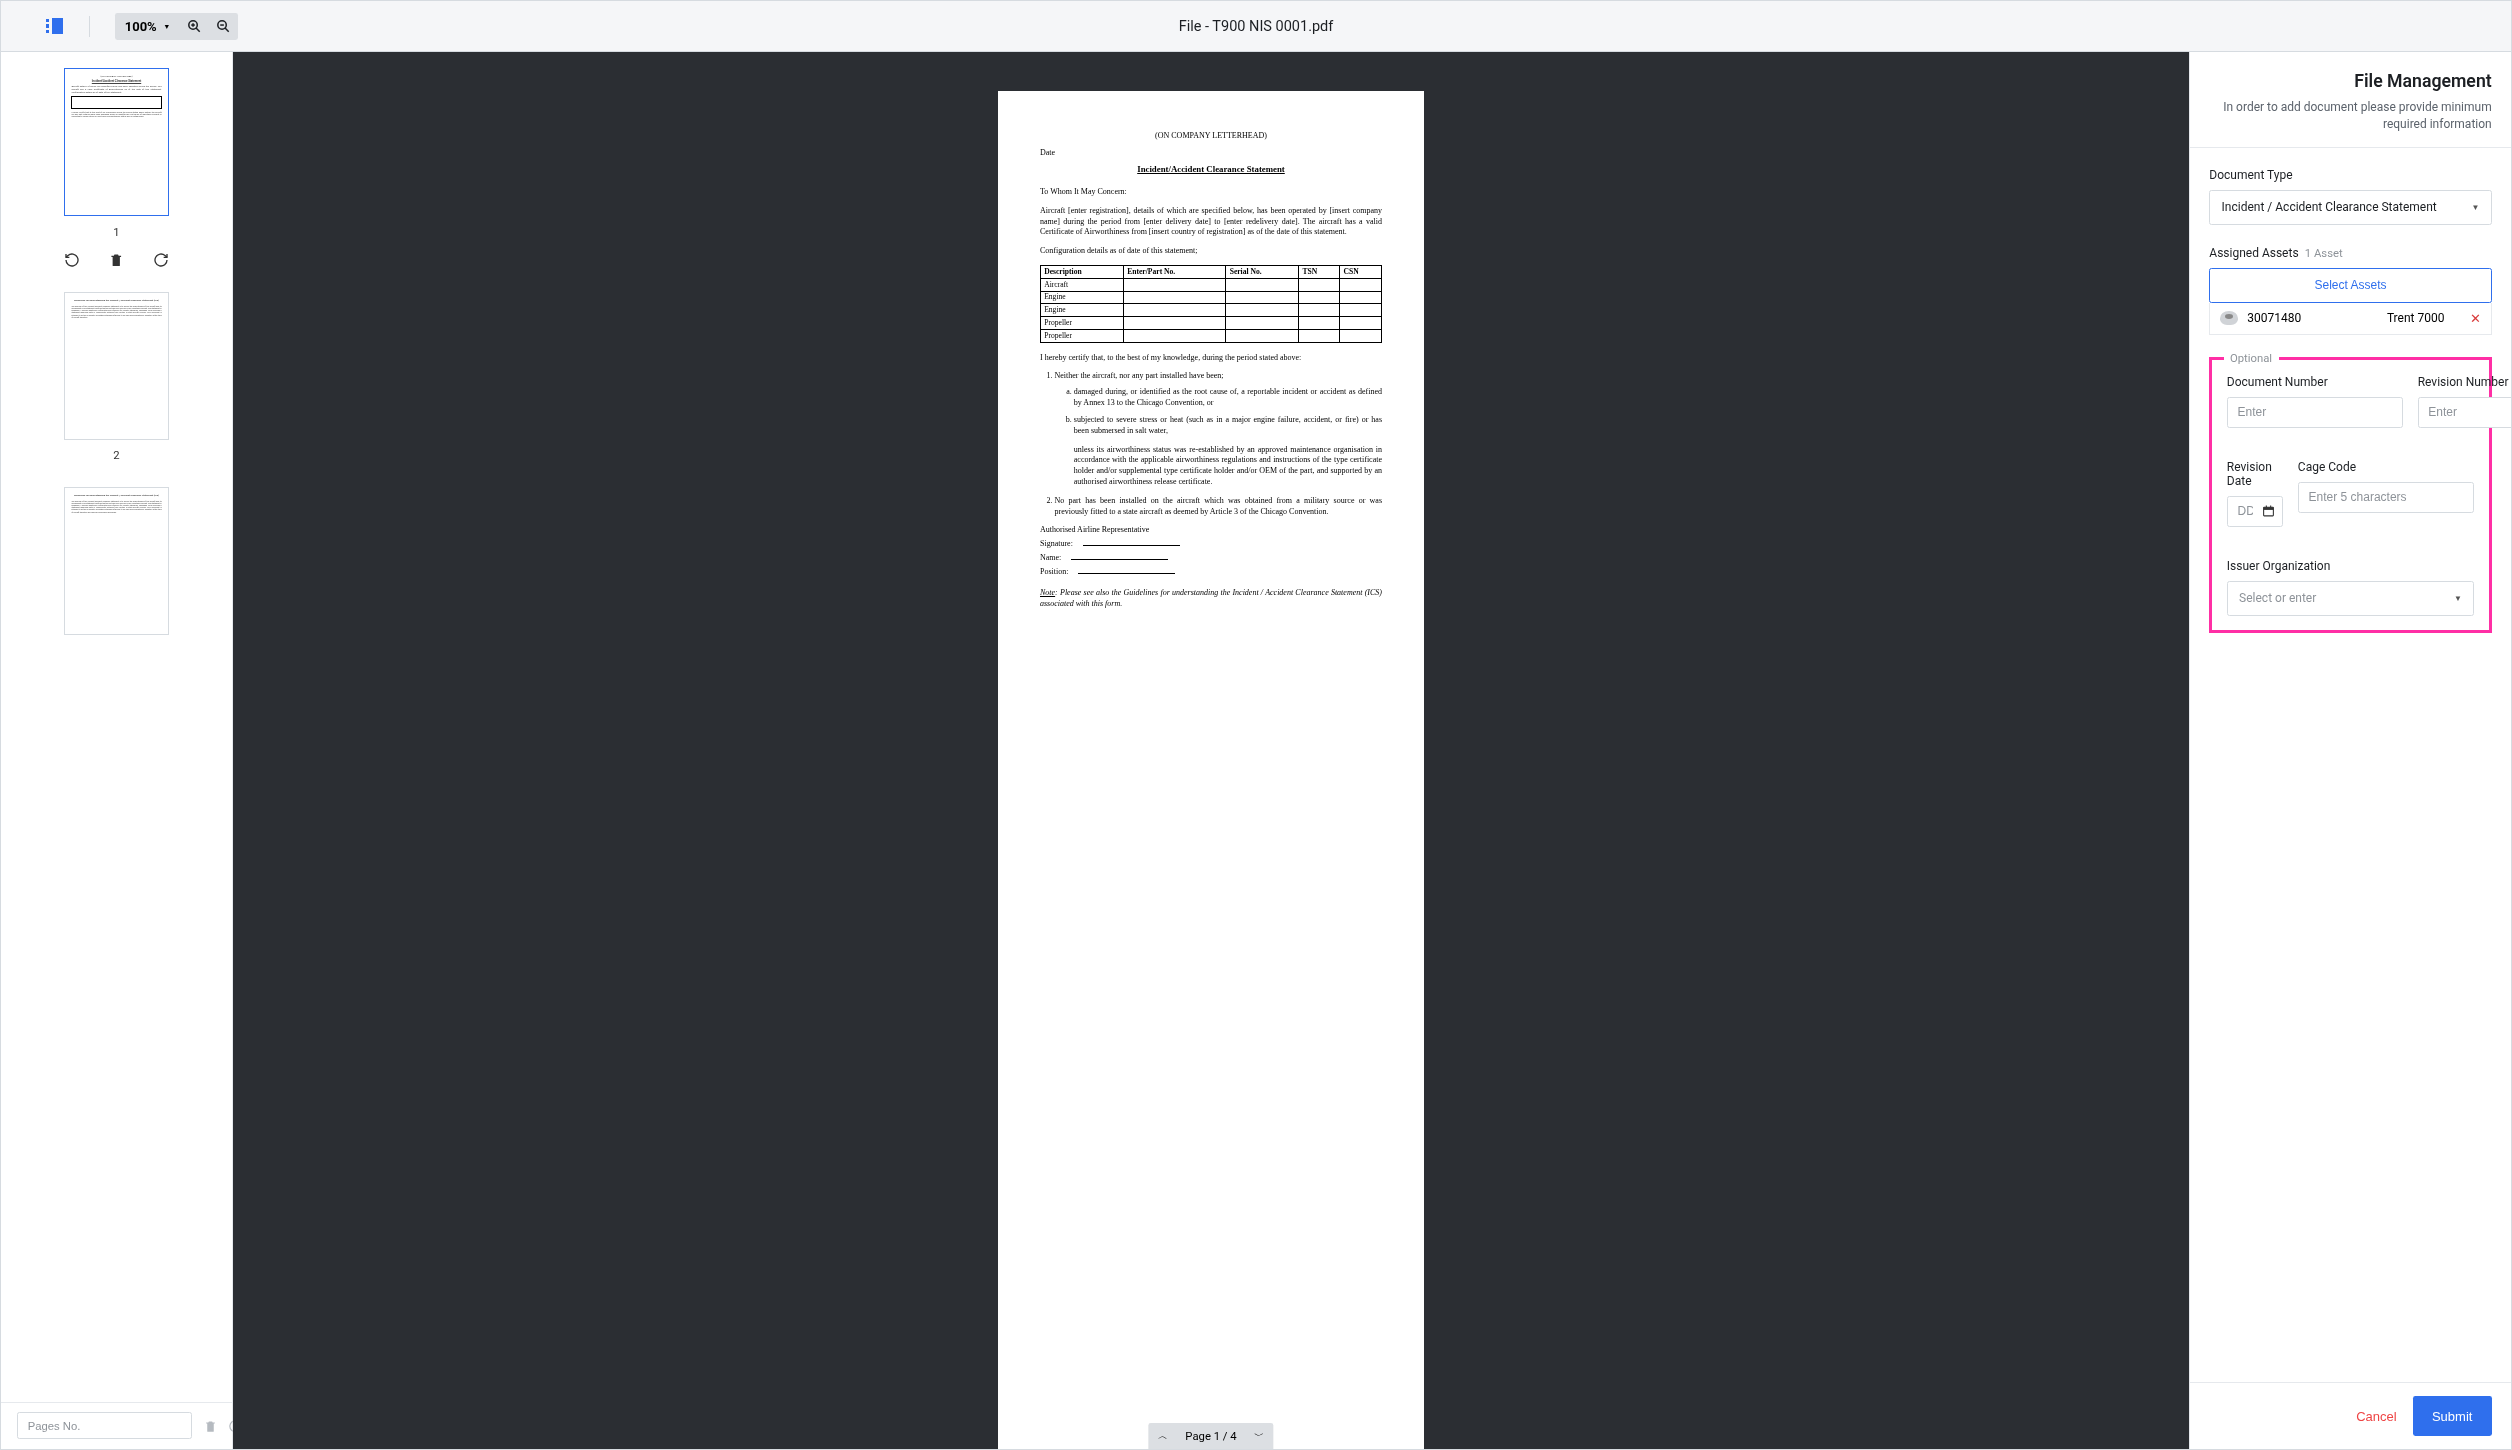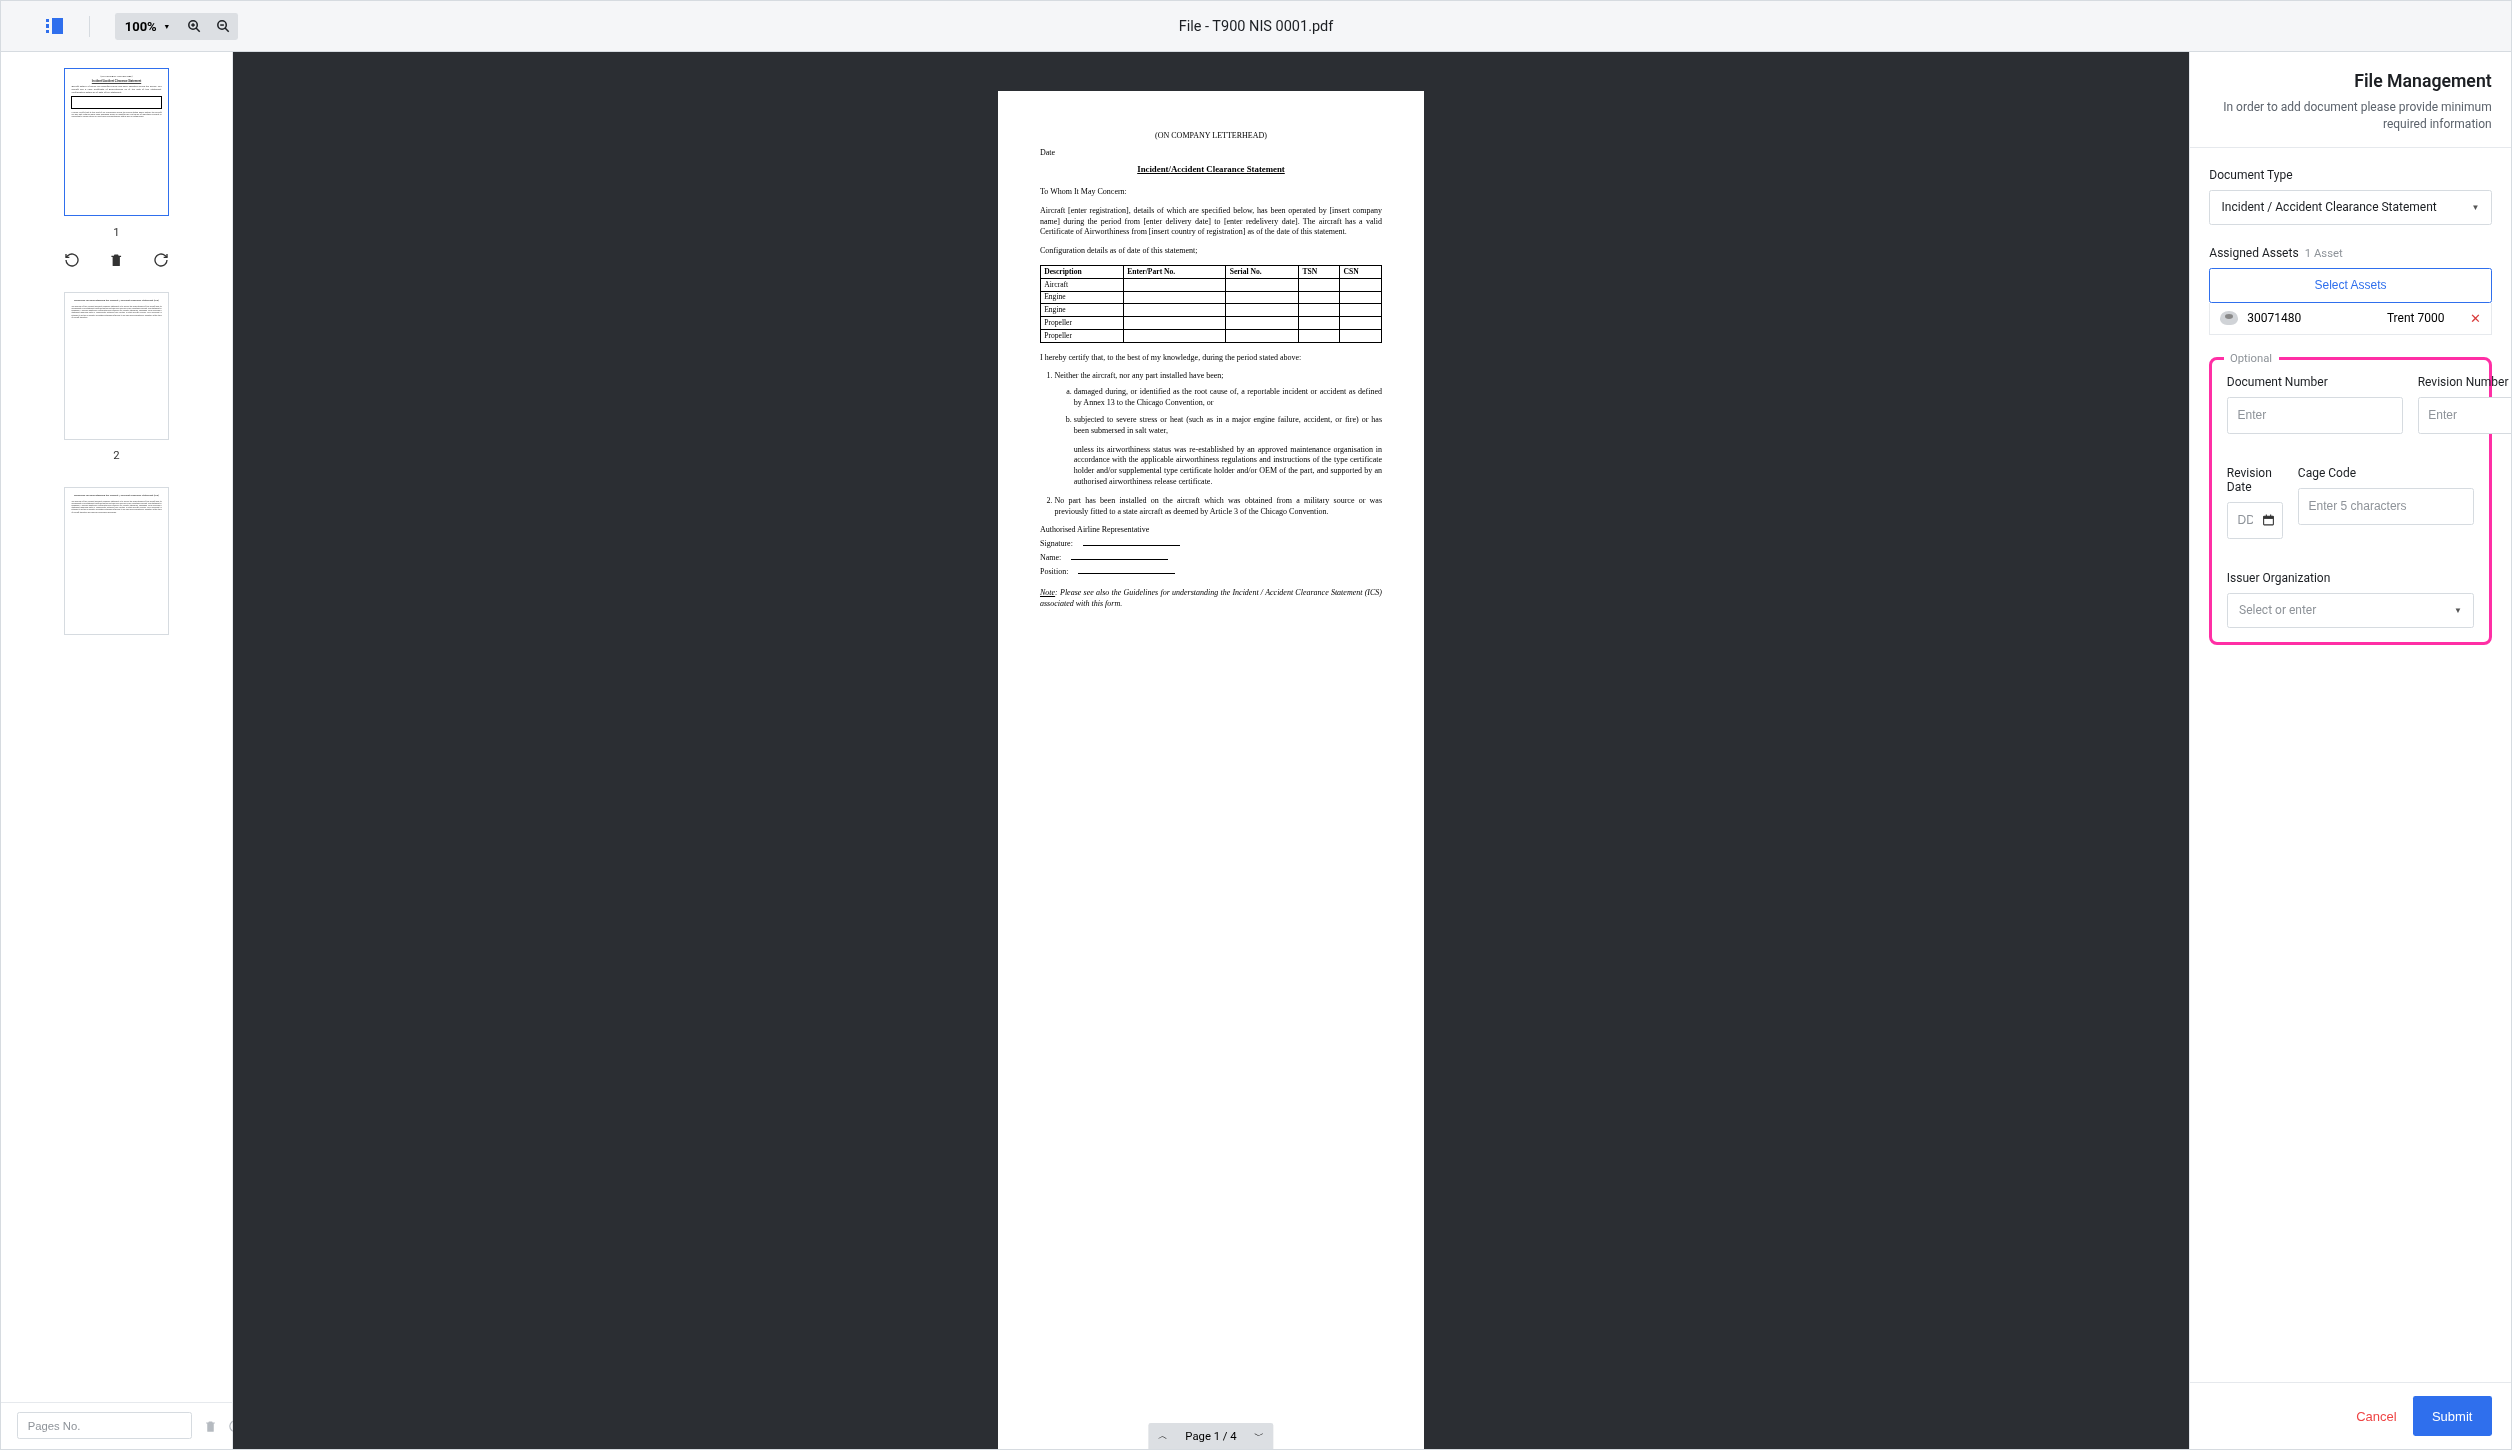--- a/index.html
+++ b/index.html
@@ -56,26 +56,26 @@
 .select-box { width: 100%; height: 35px; border: 0.8px solid #d6dbe0; border-radius: 2.4px; display: flex; align-items: center; justify-content: space-between; padding: 0 11.3px; font-size: 12px; color: #1c1f23; background: #fff; cursor: pointer; }
 .select-box.placeholder { color: #8e9399; }
 .select-box .chev { font-size: 8px; color: #555; }
 .select-assets-btn { width: 100%; height: 35px; border: 1.2px solid #2f6fed; color: #2f6fed; background: #fff; border-radius: 2.4px; font-size: 12px; cursor: pointer; }
 .asset-row { display: flex; align-items: center; padding: 8px 9.7px; border: 0.8px solid #e6e9ed; border-top: none; gap: 9.7px; font-size: 12px; }
 .asset-row .aicon { width: 17.7px; height: 14.5px; background: #d0d3d7; border-radius: 50% 50% 40% 40%; position: relative; }
 .asset-row .aicon::after { content:""; position:absolute; top:3.2px; left:4.8px; width:8px; height:4.8px; background:#888; border-radius:50%; }
 .asset-row .aid { flex: 0 0 auto; }
 .asset-row .aname { margin-left: auto; margin-right: 16px; }
 .asset-row .ax { color: #d93a3a; cursor: pointer; font-size: 13px; }
-.optional-box { border: 3.2px solid #ff2fa5; border-radius: 8px; padding: 14.5px; margin-top: 22.5px; position: relative; }
+.optional-box { border: 3.2px solid #ff2fa5; border-radius: 0; padding: 14.5px; margin-top: 22.5px; position: relative; }
 .optional-title { position: absolute; top: -8px; left: 11.3px; background: #fff; padding: 0 6.4px; font-size: 11.3px; color: #8e9399; }
 .opt-row { display: flex; gap: 14.5px; margin-bottom: 32px; }
 .opt-field { flex: 1; display: flex; flex-direction: column; }
 .opt-field.small { flex: 0 0 38%; }
-.text-input { height: 37px; border: 0.8px solid #d6dbe0; border-radius: 2.4px; padding: 0 9.7px; font-size: 12px; }
+.text-input { height: 31px; border: 0.8px solid #d6dbe0; border-radius: 2.4px; padding: 0 9.7px; font-size: 12px; }
 .text-input::placeholder { color: #8e9399; }
 .date-input { position: relative; }
 .date-input input { width: 100%; padding-right: 29px; }
 .date-input .cal { position: absolute; right: 8px; top: 50%; transform: translateY(-50%); font-size: 12px; color: #333; }
 .side-foot { border-top: 0.8px solid #e6e9ed; padding: 13px 19.3px; display: flex; justify-content: flex-end; gap: 16px; align-items: center; }
 .btn-cancel { background: none; border: none; color: #ef4444; font-size: 13px; cursor: pointer; }
 .btn-submit { background: #2f6fed; color: #fff; border: none; height: 40px; padding: 0 19.3px; border-radius: 2.4px; font-size: 13px; cursor: pointer; }
 .section-gap { margin-bottom: 21px; }
 svg { display: block; }
 </style>

